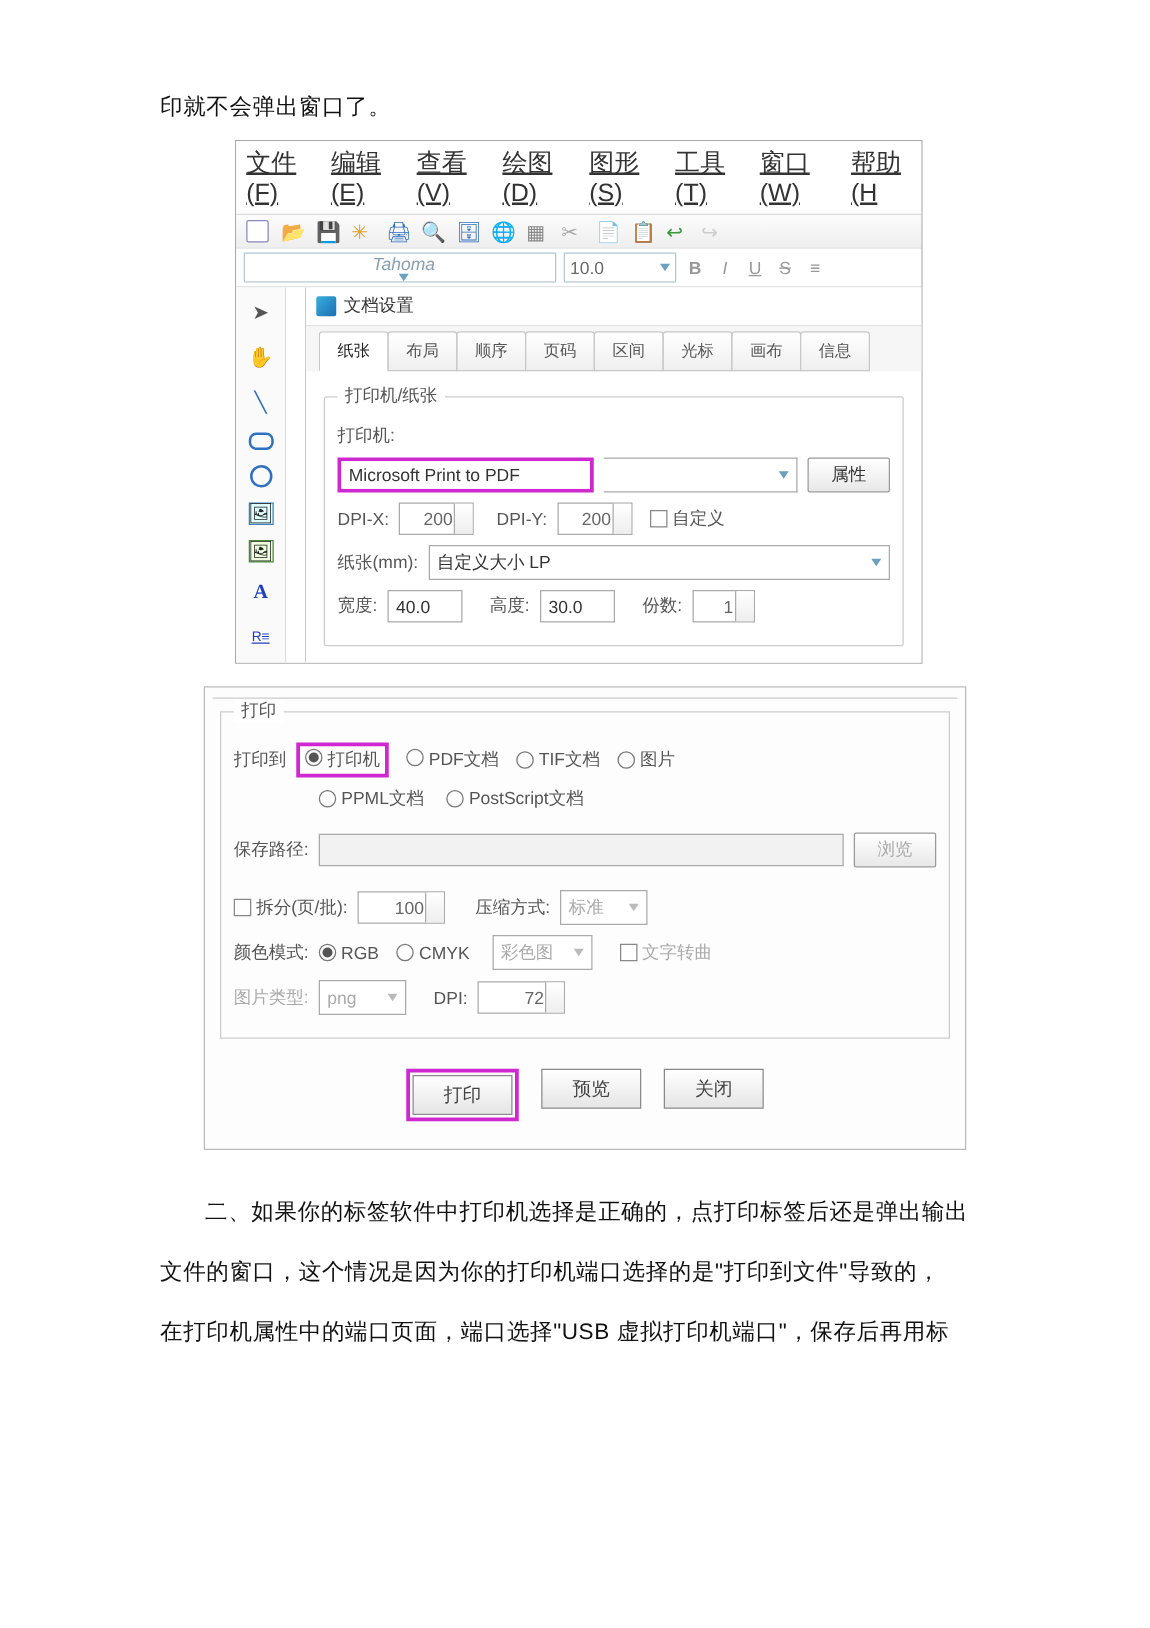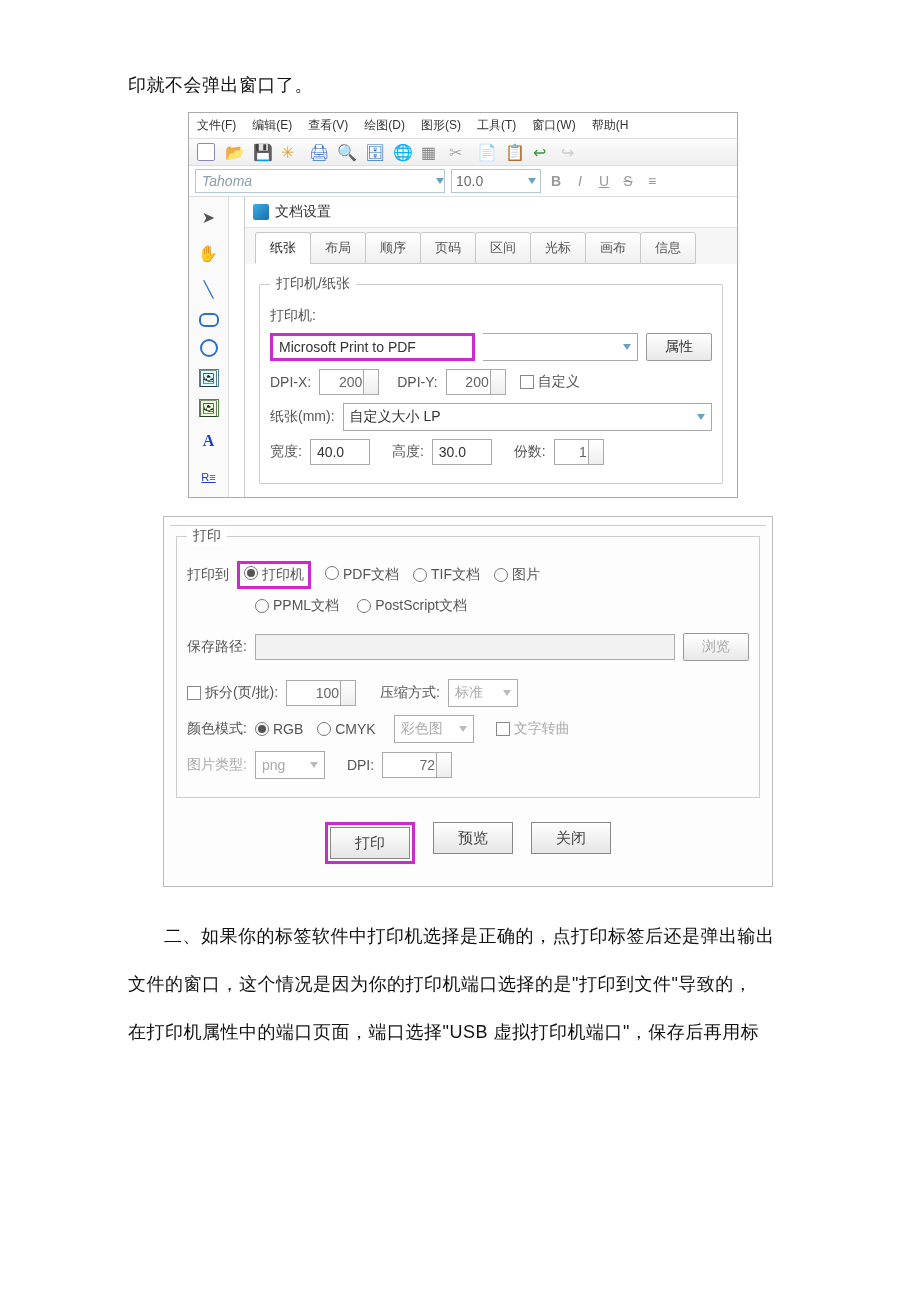--- a/index.html
+++ b/index.html
@@ -6,26 +6,26 @@
   body { width: 920px; height: 1302px; background: #fff; font-family: "Microsoft YaHei", "SimSun", sans-serif; color: #222; }
   .page { padding: 64px 128px 0 128px; }
   .body-text { font-size: 18px; line-height: 42px; color: #111; margin-bottom: 6px; letter-spacing: 0.5px; }
   .indent { text-indent: 2em; }
 
   
   .screenshot1 { margin: 0 0 0 60px; width: 550px; border: 1px solid #aaa; background: #fdfdfd; }
   .titlebar { display: flex; align-items: center; padding: 4px 6px; background: linear-gradient(#fff,#f5f5f5); border-bottom: 1px solid #ccc; font-size: 14px; color: #333; }
   .app-icon { width: 16px; height: 16px; margin-right: 6px; background: linear-gradient(135deg,#3bb0e0,#1a6db0); border-radius: 2px; }
   .window-ctrls { margin-left: auto; display: flex; gap: 10px; }
-  .menubar { display: flex; padding: 2px 4px; background: #fff; border-bottom: 1px solid #ddd; font-size: 12px; color: #333; gap: 8px; }
+  .menubar { display: flex; padding: 2px 4px; background: #fff; border-bottom: 1px solid #ddd; font-size: 20px; color: #333; gap: 8px; text-decoration: underline; }
   .menubar span { padding: 2px 4px; cursor: default; }
   .toolbar { display: flex; align-items: center; gap: 10px; padding: 4px 8px; background: linear-gradient(#fcfcfc,#eee); border-bottom: 1px solid #ddd; }
   .tb-icon { width: 18px; height: 18px; border-radius: 2px; }
   .font-row { display: flex; align-items: center; gap: 6px; padding: 3px 6px; background: #fff; border-bottom: 1px solid #ddd; }
-  .font-combo { width: 250px; height: 24px; background: #fff; border: 1px solid #b3c7d6; color: #8aa0b0; font-style: italic; padding-left: 6px; font-size: 14px; display: flex; align-items: center; justify-content: space-between; }
+  .font-combo { width: 250px; height: 24px; background: #fff; border: 1px solid #b3c7d6; color: #8aa0b0; font-style: italic; padding-left: 6px; font-size: 14px; display: flex; align-items: center; justify-content: space-between; flex-direction: column; }
   .font-size-combo { width: 90px; height: 24px; border: 1px solid #b3c7d6; background: #fff; display: flex; align-items: center; justify-content: space-between; padding: 0 4px; font-size: 14px; color: #6b6b6b; }
   .caret { width: 0; height: 0; border-left: 4px solid transparent; border-right: 4px solid transparent; border-top: 6px solid #6aa0c0; }
   .format-btn { width: 18px; text-align: center; color: #999; font-size: 14px; }
 
   .lower-row { display: flex; background: #f7f7f7; }
   .side-tools { width: 40px; display: flex; flex-direction: column; align-items: center; gap: 12px; padding: 8px 0; border-right: 1px solid #ddd; background: #fafafa; }
   .side-ic { width: 24px; height: 24px; display: flex; align-items: center; justify-content: center; font-size: 16px; }
   .ruler-strip { width: 16px; border-right: 1px solid #ccc; background: #fff; }
   .doc-area { flex: 1; background: #fff; }
   .doc-header { display: flex; align-items: center; padding: 6px 8px; font-size: 14px; color: #333; border-bottom: 1px solid #e0e0e0; }

